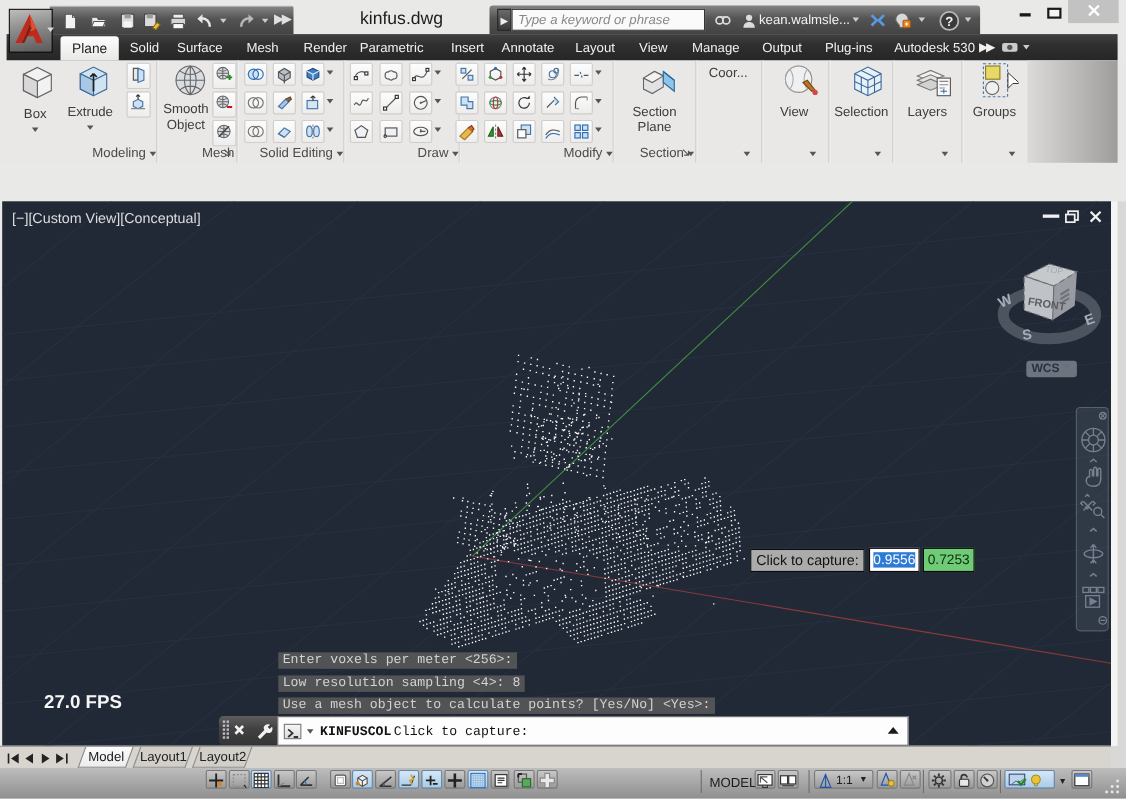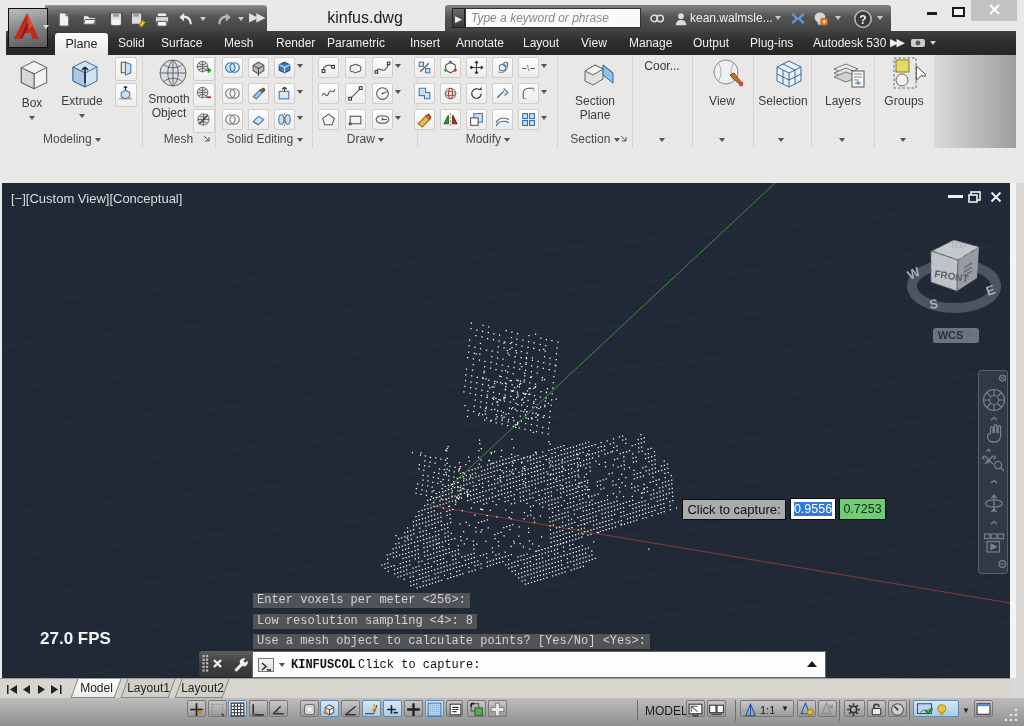--- a/index.html
+++ b/index.html
@@ -11,21 +11,21 @@
 #wtitle{position:absolute;left:290px;top:9px;width:150px;text-align:center;font-size:16px;color:#1c1c1c}
 .qicon{position:absolute;top:5px;width:18px;height:17px}
 .wctl{position:absolute;top:0;height:21px}
 
 #menurow{position:absolute;left:6px;top:31px;width:1010px;height:24px;background:linear-gradient(#414141,#2f2f2f 40%,#262626)}
 .mtab{position:absolute;top:5px;font-size:12px;color:#f0f0f0;white-space:nowrap}
 #hometab{position:absolute;left:49px;top:2px;width:53px;height:22px;background:linear-gradient(#fdfdfd,#e8e8e6);border-radius:3px 3px 0 0;color:#222;font-size:12.5px;text-align:center;line-height:22px}
 
 #ribbon{position:absolute;left:0;top:55px;width:1024px;height:93px;background:#e9e8e7}
 #ribbon .panelend{position:absolute;top:0;width:2px;height:93px;background:linear-gradient(90deg,#c9c8c7,#f5f5f4)}
-.plabel{position:absolute;top:76px;height:17px;font-size:12px;color:#4a4a4a;text-align:center;line-height:16px}
+.plabel{position:absolute;top:76px;height:17px;font-size:12px;color:#4a4a4a;text-align:right;line-height:16px}
 .bigbtn{position:absolute;font-size:12px;color:#3c3c3c;text-align:center}
 .rbtn{position:absolute;background:linear-gradient(#fdfdfd,#eeedec);border:1px solid #cfcecd;border-radius:2px}
 .rbtn svg{position:absolute;left:1px;top:1px;width:17px;height:17px}
 .mdrop{position:absolute;width:0;height:0;border-left:3.5px solid transparent;border-right:3.5px solid transparent;border-top:4px solid #555}
 .ddown{display:inline-block;width:0;height:0;border-left:3.5px solid transparent;border-right:3.5px solid transparent;border-top:4px solid #555;vertical-align:middle}
 #ribfade{position:absolute;left:934px;top:0;width:82px;height:93px;background:linear-gradient(90deg,#dcdbda,#9e9d9c)}
 
 #doctabs{position:absolute;left:0;top:148px;width:1024px;height:35px;background:linear-gradient(#b3b2b1,#8a8988 70%,#626160)}
 #ftab{position:absolute;left:24px;top:7px;width:128px;height:21px;background:linear-gradient(#f8f8f7,#dddcdb);border:1px solid #787878;border-bottom:none;border-radius:9px 9px 0 0;font-size:12.5px;color:#1a1a1a;line-height:21px;padding-left:17px}
 #ptab{position:absolute;left:157px;top:9px;width:26px;height:17px;background:linear-gradient(#b5b4b3,#9a9998);border:1px solid #808080;border-radius:2px 9px 2px 9px}

